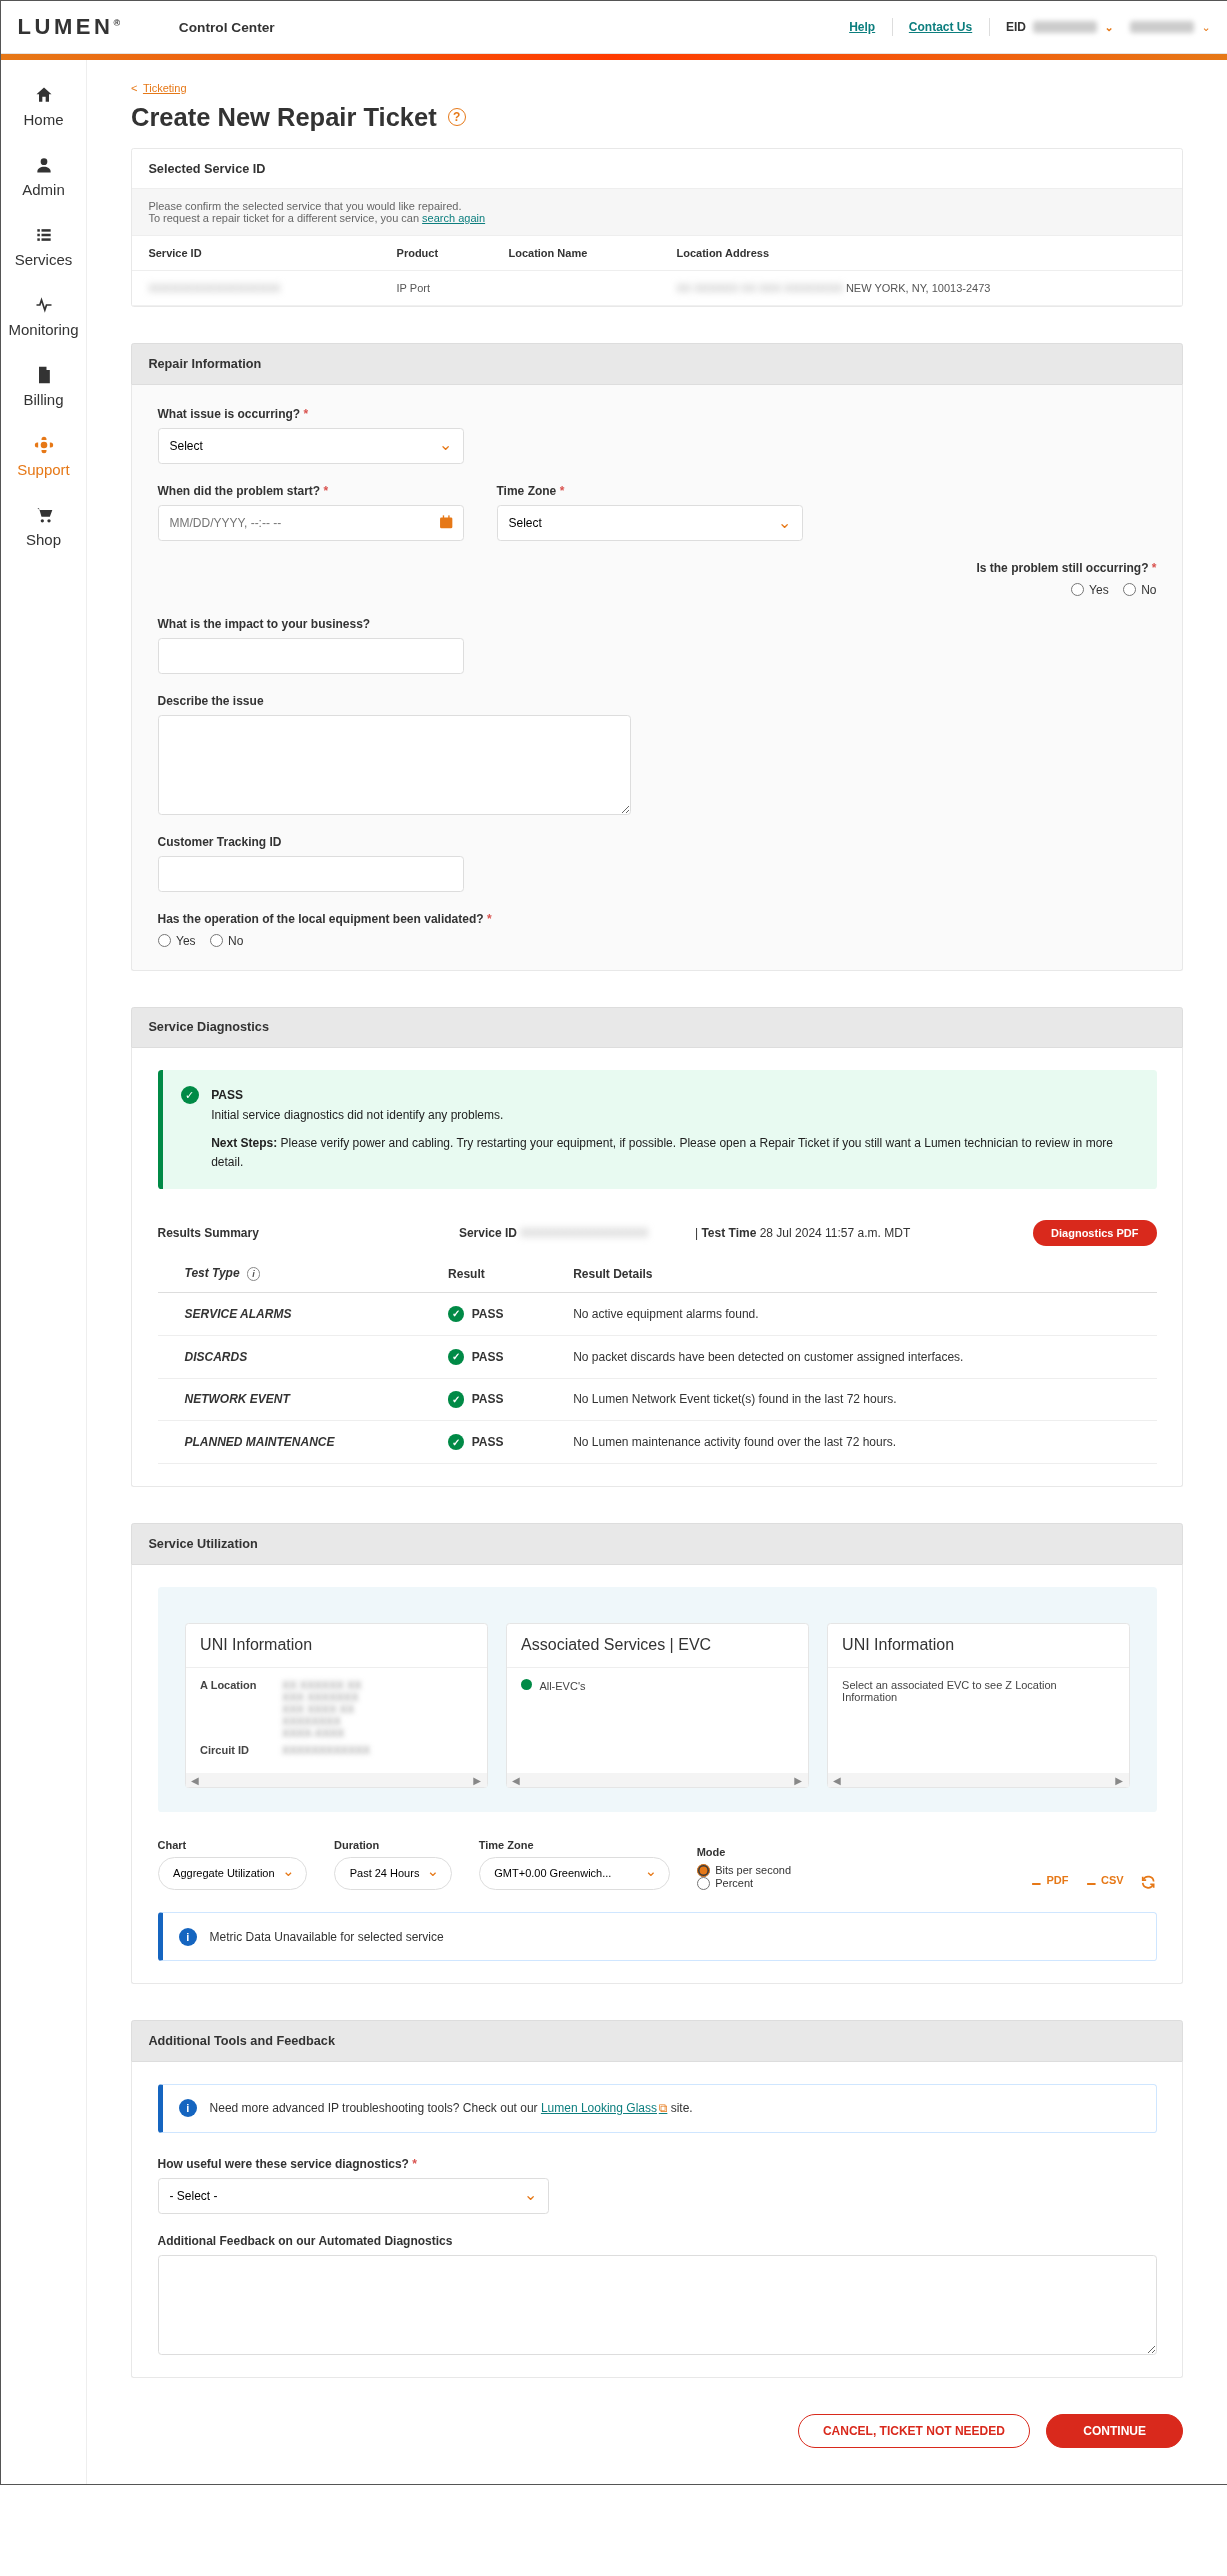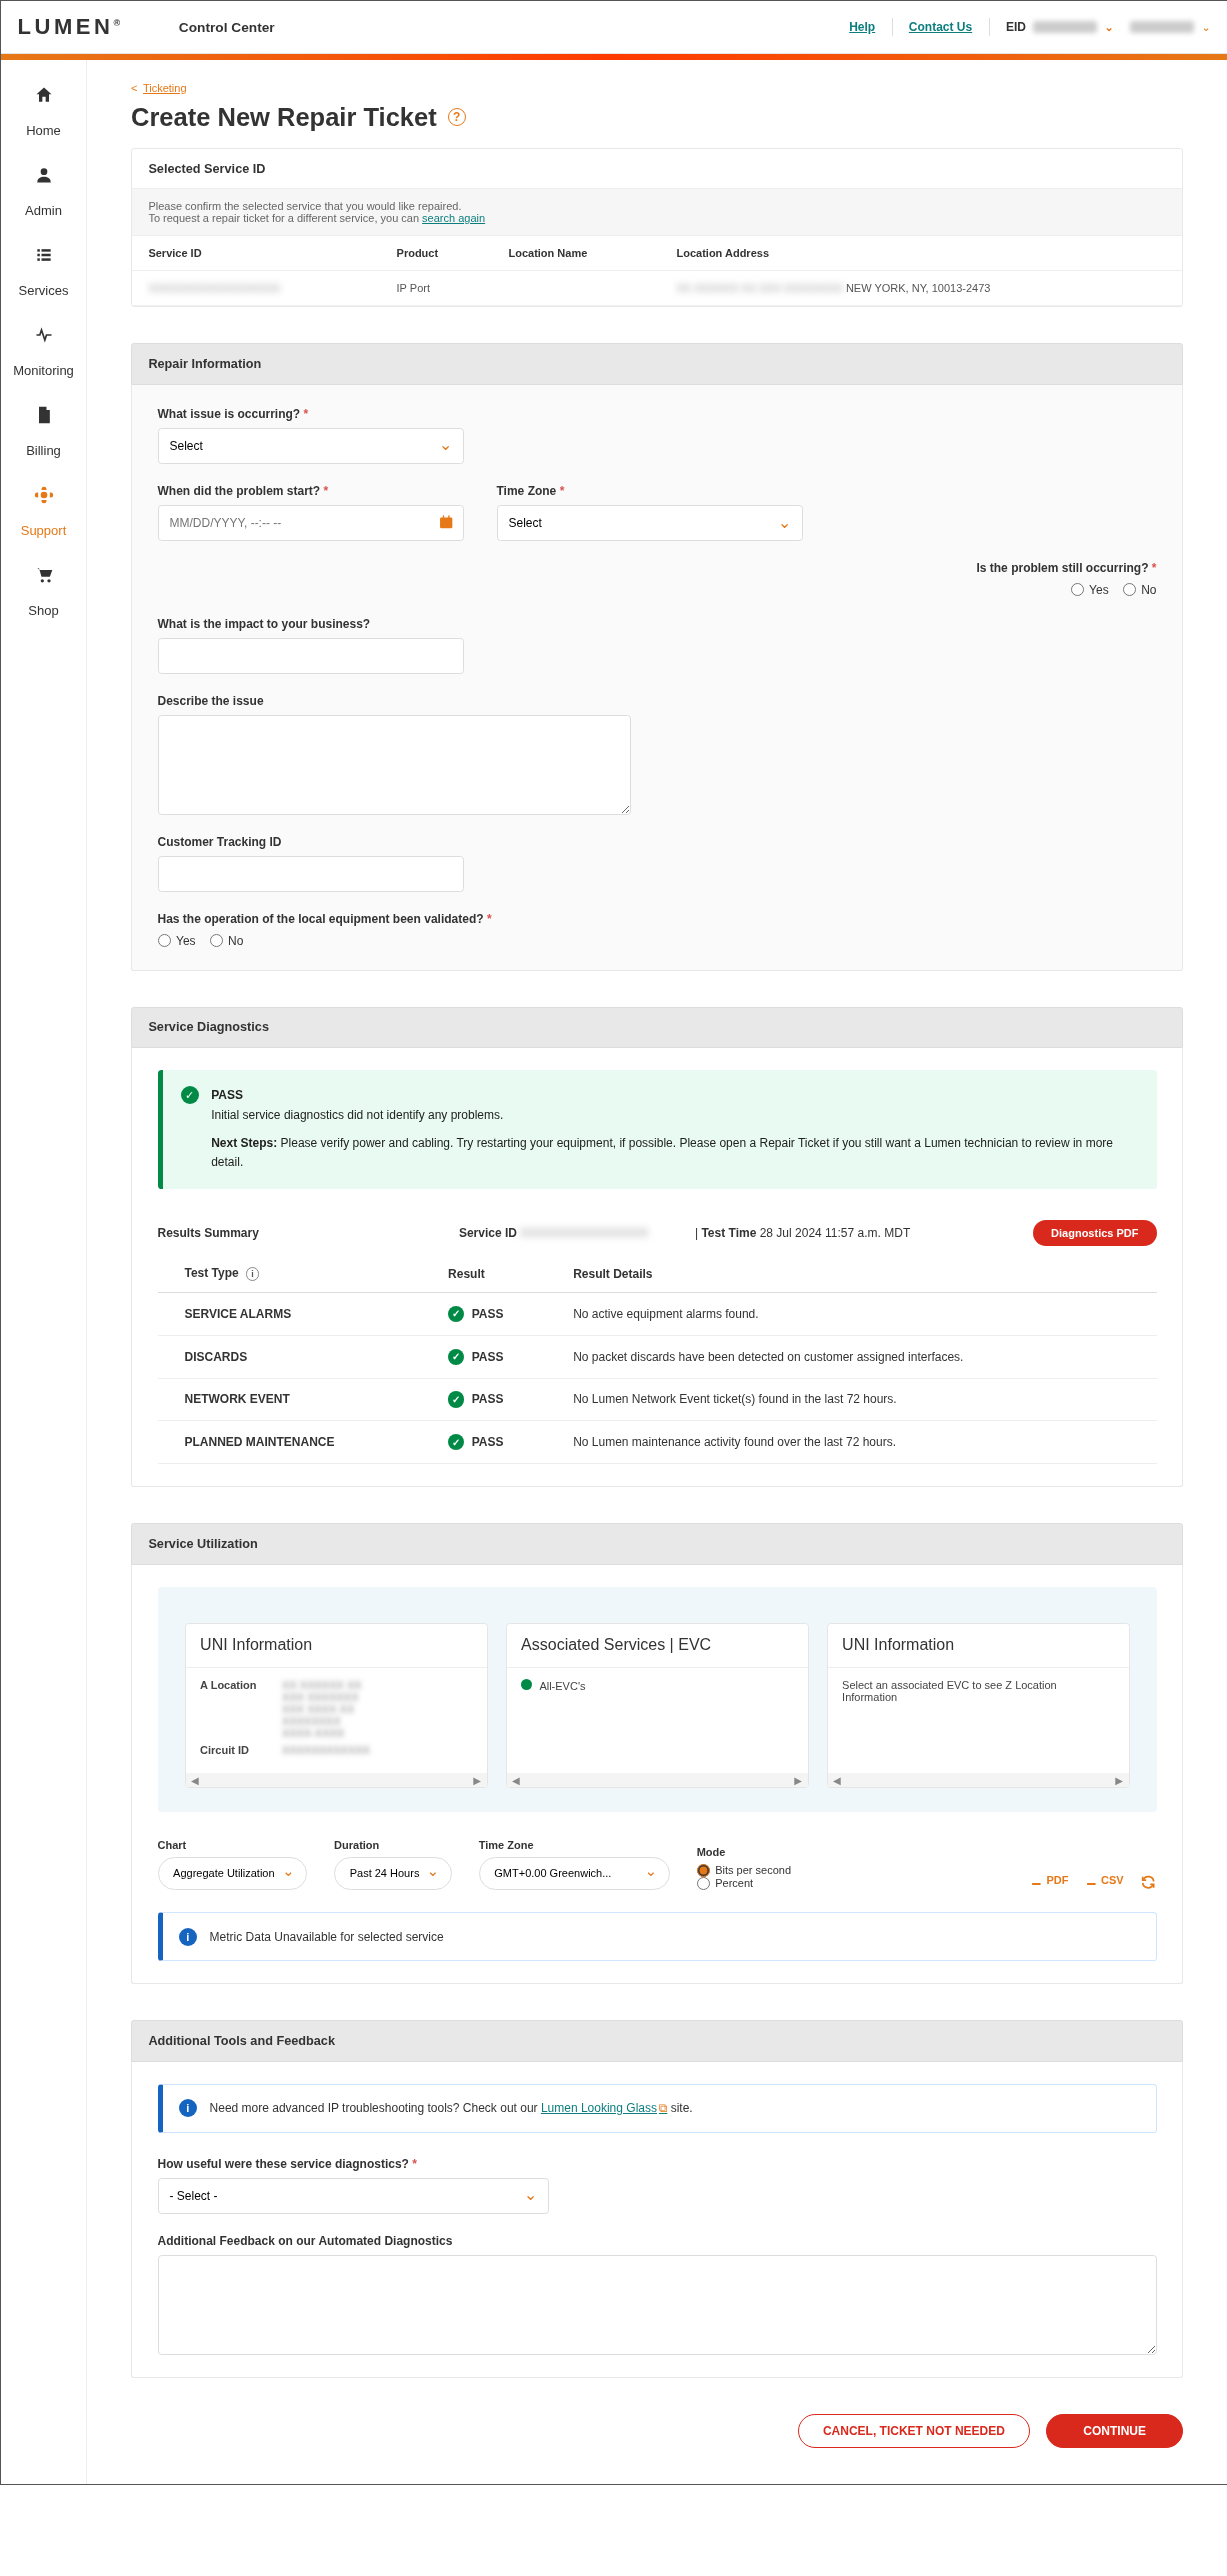--- a/index.html
+++ b/index.html
@@ -17,21 +17,21 @@
   .eid { display: flex; align-items: center; gap: 7.3px; font-weight: 600; }
   .blur-pill { display: inline-block; width: 64px; height: 12.7px; background: #ccc; border-radius: 2.7px; filter: blur(2.7px); }
   .chev { color: #e67817; font-size: 11px; }
   .acct { display: flex; align-items: center; gap: 7.3px; }
 
   .orange-bar { height: 5.5px; background: linear-gradient(90deg, #e67817, #ff3a00, #e67817); }
 
   
   .layout { display: flex; }
   .sidebar { width: 86px; background: #fff; border-right: 0.9px solid #eee; padding-top: 11px; }
-  .side-item { display: flex; flex-direction: column; align-items: center; padding: 12.7px 3.6px; font-size: 13px; color: #333; cursor: pointer; gap: 12px; }
+  .side-item { display: flex; flex-direction: column; align-items: center; padding: 12.7px 3.6px; font-size: 15px; color: #333; cursor: pointer; }
   .side-item.active { color: #e67817; }
   .side-icon { width: 24px; height: 24px; display: flex; align-items: center; justify-content: center; margin-bottom: 3.6px; }
   .side-icon svg { width: 20px; height: 20px; }
 
   .main { flex: 1; padding: 22px 44px 36px 44px; max-width: 1147px; }
 
   
   .crumb { display: flex; align-items: center; gap: 5.5px; font-size: 11px; color: #e67817; margin-bottom: 9px; }
   .crumb a { color: #e67817; text-decoration: underline; }
   .page-title-row { display: flex; align-items: center; gap: 11px; margin-bottom: 16.4px; }
@@ -75,21 +75,21 @@
   .pass-body { font-size: 12px; line-height: 1.6; color: #222; }
   .pass-title { font-weight: 700; }
 
   .diag-summary-row { display: flex; align-items: center; padding: 9px 0; font-size: 12px; gap: 36px; }
   .diag-summary-row .spacer { flex: 1; }
   .pdf-btn { background: #d9291c; color: #fff; border: none; border-radius: 16.4px; padding: 7.3px 18px; font-weight: 700; font-size: 11px; }
 
   .diag-table { width: 100%; border-collapse: collapse; font-size: 12px; }
   .diag-table th { text-align: left; padding: 11px 16.4px; font-weight: 700; border-bottom: 0.9px solid #ddd; }
   .diag-table td { padding: 12.7px 16.4px; border-bottom: 0.9px solid #eee; }
-  .cell-indent { padding-left: 27px !important; }
+  .cell-indent { padding-left: 27px !important; font-style: italic; }
   .pass-badge { display: flex; align-items: center; gap: 7.3px; font-weight: 700; }
   .pass-dot { width: 16.4px; height: 16.4px; border-radius: 50%; background: #008a46; color: #fff; display: flex; align-items: center; justify-content: center; font-size: 10px; }
   .info-circ { display: inline-flex; width: 13.7px; height: 13.7px; border: 0.9px solid #888; border-radius: 50%; align-items: center; justify-content: center; font-size: 9px; color: #555; margin-left: 3.6px; }
 
   
   .util-cards { display: flex; gap: 18px; background: #eff7fa; padding: 36px 27px 24px; border-radius: 3.6px; }
   .util-card { flex: 1; background: #fff; border: 0.9px solid #e5e5e5; border-radius: 3.6px; display: flex; flex-direction: column; min-height: 164px; }
   .util-card-head { padding: 12.7px 14.6px; font-weight: 400; font-size: 16px; border-bottom: 0.9px solid #eee; }
   .util-card-body { flex: 1; padding: 11px 14.6px; font-size: 11px; color: #444; position: relative; }
   .util-scroll { height: 14.6px; background: #f4f4f4; display: flex; align-items: center; justify-content: space-between; padding: 0 5.5px; font-size: 10px; color: #888; }

